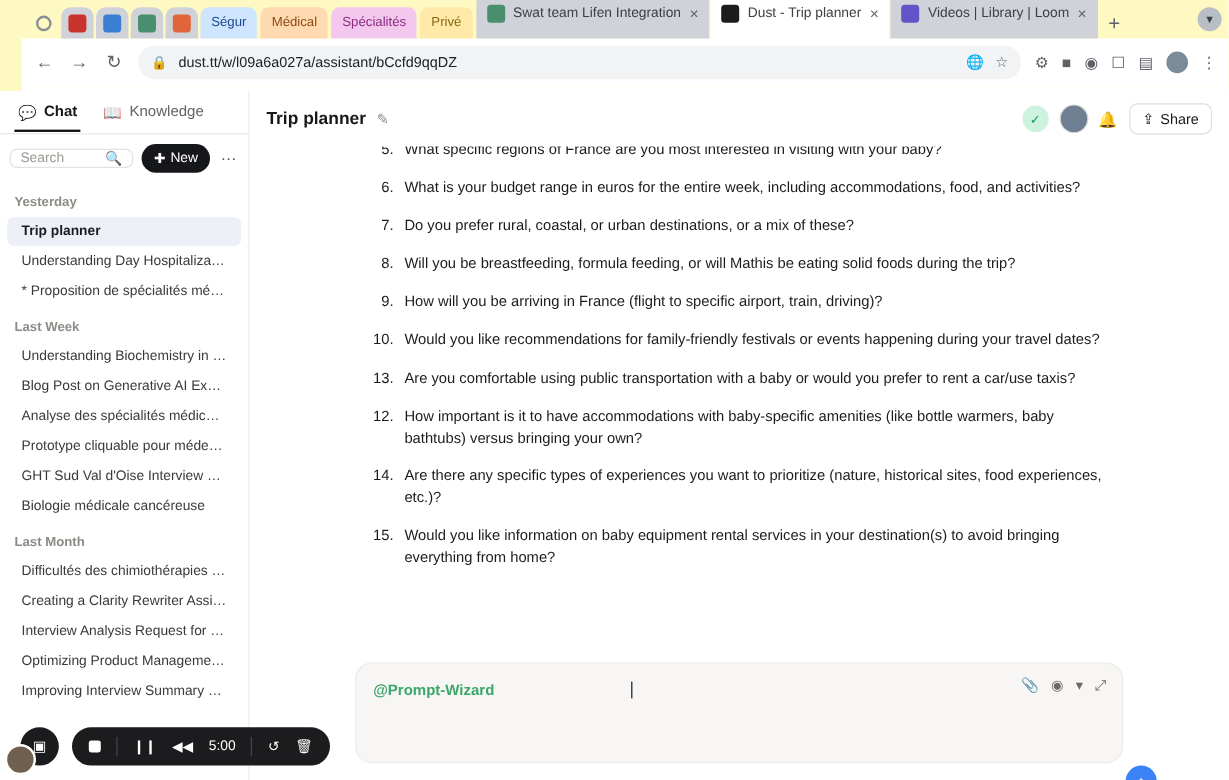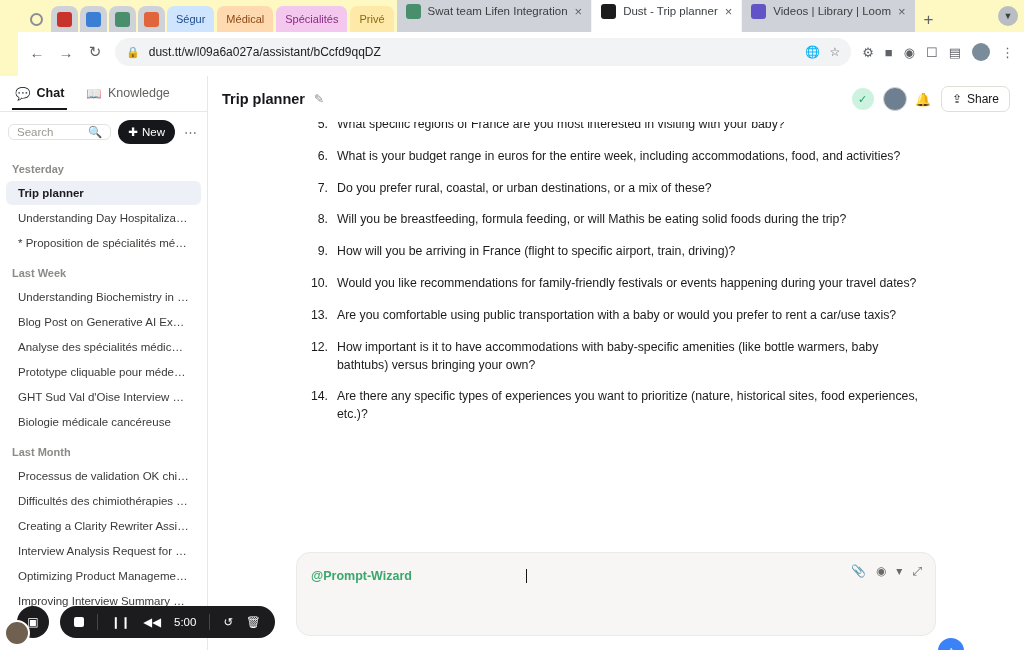--- a/index.html
+++ b/index.html
@@ -498,21 +498,20 @@
 
       <div class="grp-title">Last Week</div>
       <div class="nav-item">Understanding Biochemistry in Medicine</div>
       <div class="nav-item">Blog Post on Generative AI Experience</div>
       <div class="nav-item">Analyse des spécialités médicales</div>
       <div class="nav-item">Prototype cliquable pour médecins</div>
       <div class="nav-item">GHT Sud Val d'Oise Interview Summary</div>
       <div class="nav-item">Biologie médicale cancéreuse</div>
 
       <div class="grp-title">Last Month</div>
-      <div class="nav-item">Processus de validation OK chimio</div>
       <div class="nav-item">Difficultés des chimiothérapies en milie…</div>
       <div class="nav-item">Creating a Clarity Rewriter Assistant</div>
       <div class="nav-item">Interview Analysis Request for Healthc…</div>
       <div class="nav-item">Optimizing Product Management Prom…</div>
       <div class="nav-item">Improving Interview Summary Prompt</div>
     </div>
   </div>
 
   <div class="main">
     <div class="main-header">
@@ -559,20 +558,24 @@
           <span class="q-num">13.</span>
           <span class="q-text">Are you comfortable using public transportation with a baby or would you prefer to rent a car/use taxis?</span>
         </div>
         <div class="q-row">
           <span class="q-num">12.</span>
           <span class="q-text">How important is it to have accommodations with baby-specific amenities (like bottle warmers, baby bathtubs) versus bringing your own?</span>
         </div>
         <div class="q-row">
           <span class="q-num">14.</span>
           <span class="q-text">Are there any specific types of experiences you want to prioritize (nature, historical sites, food experiences, etc.)?</span>
+        </div>
+        <div class="q-row">
+          <span class="q-num">15.</span>
+          <span class="q-text">Would you like information on baby equipment rental services in your destination(s) to avoid bringing everything from home?</span>
         </div>
       </div>
     </div>
 
     <div class="composer-wrap">
       <div class="send-holder">
         <div class="composer">
           <span class="mention">@Prompt-Wizard</span>
           <span class="caret"></span>
           <div class="comp-tools">

